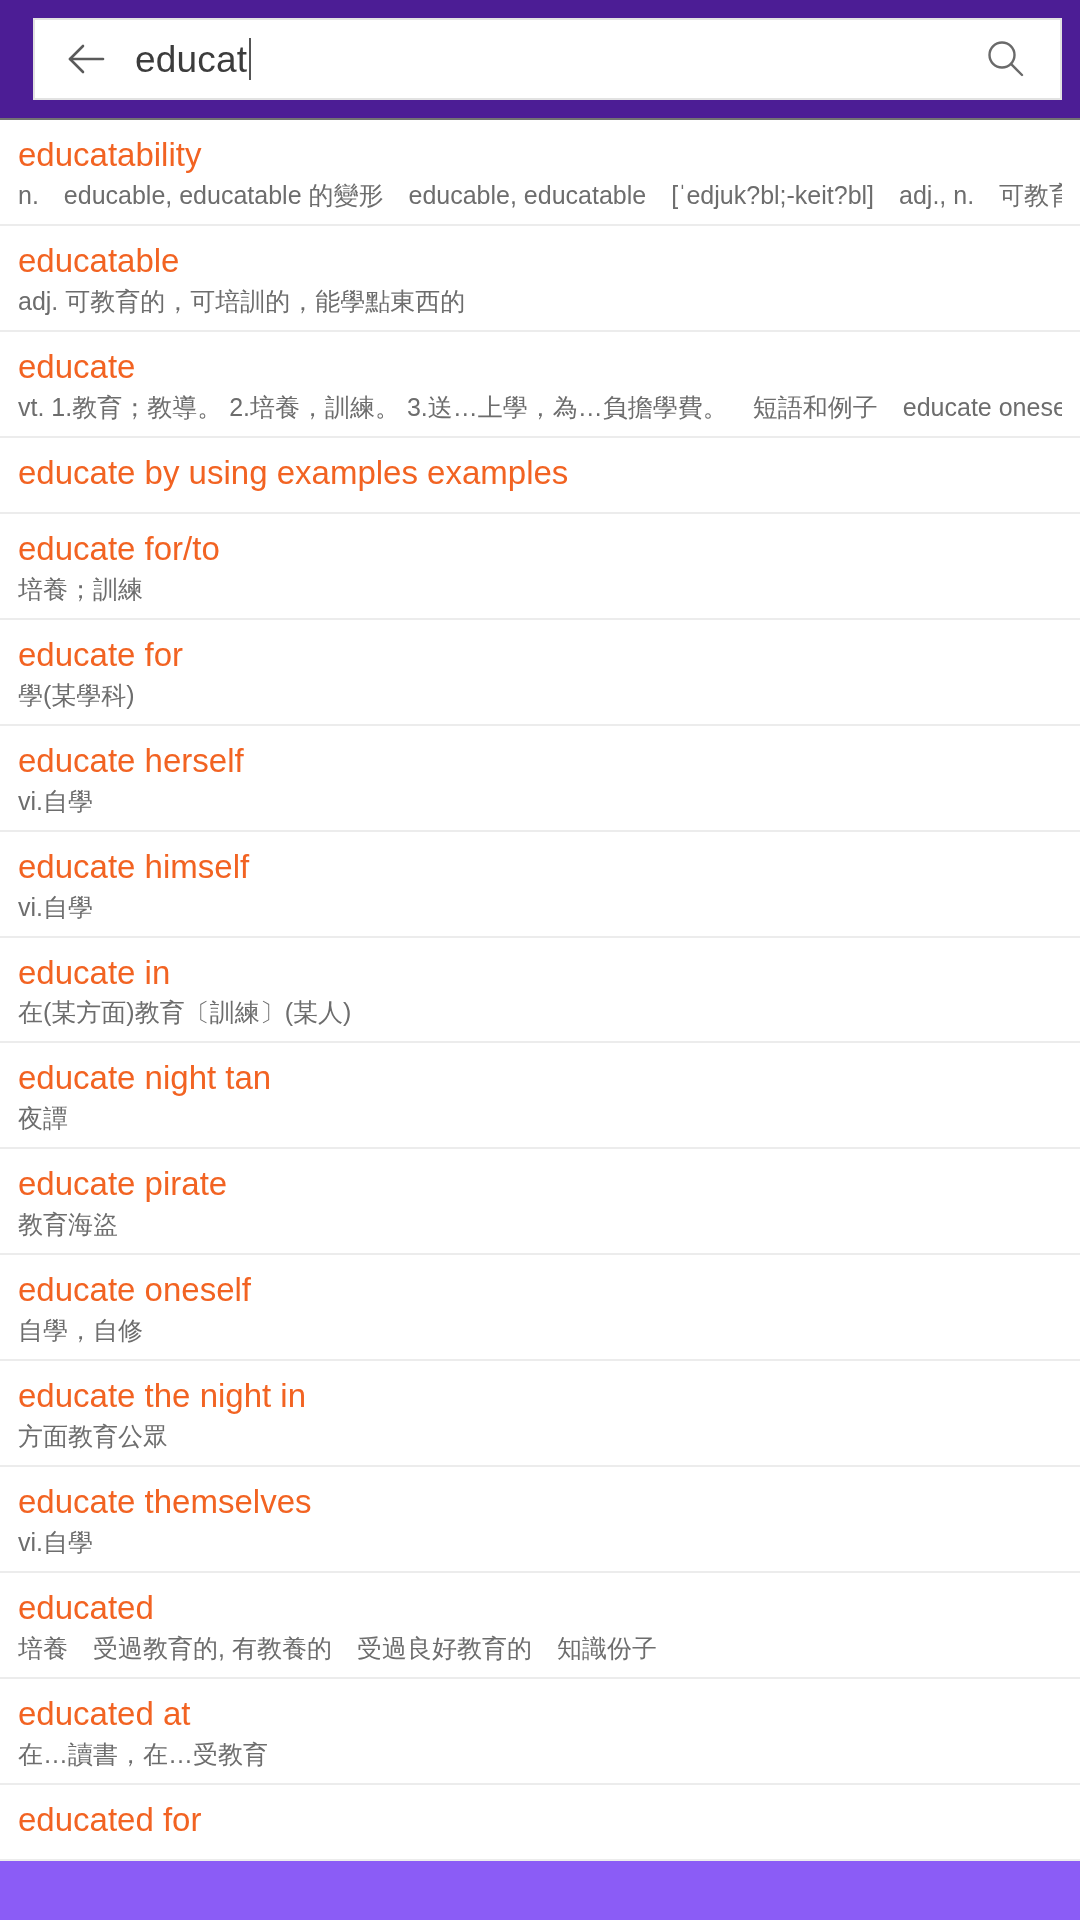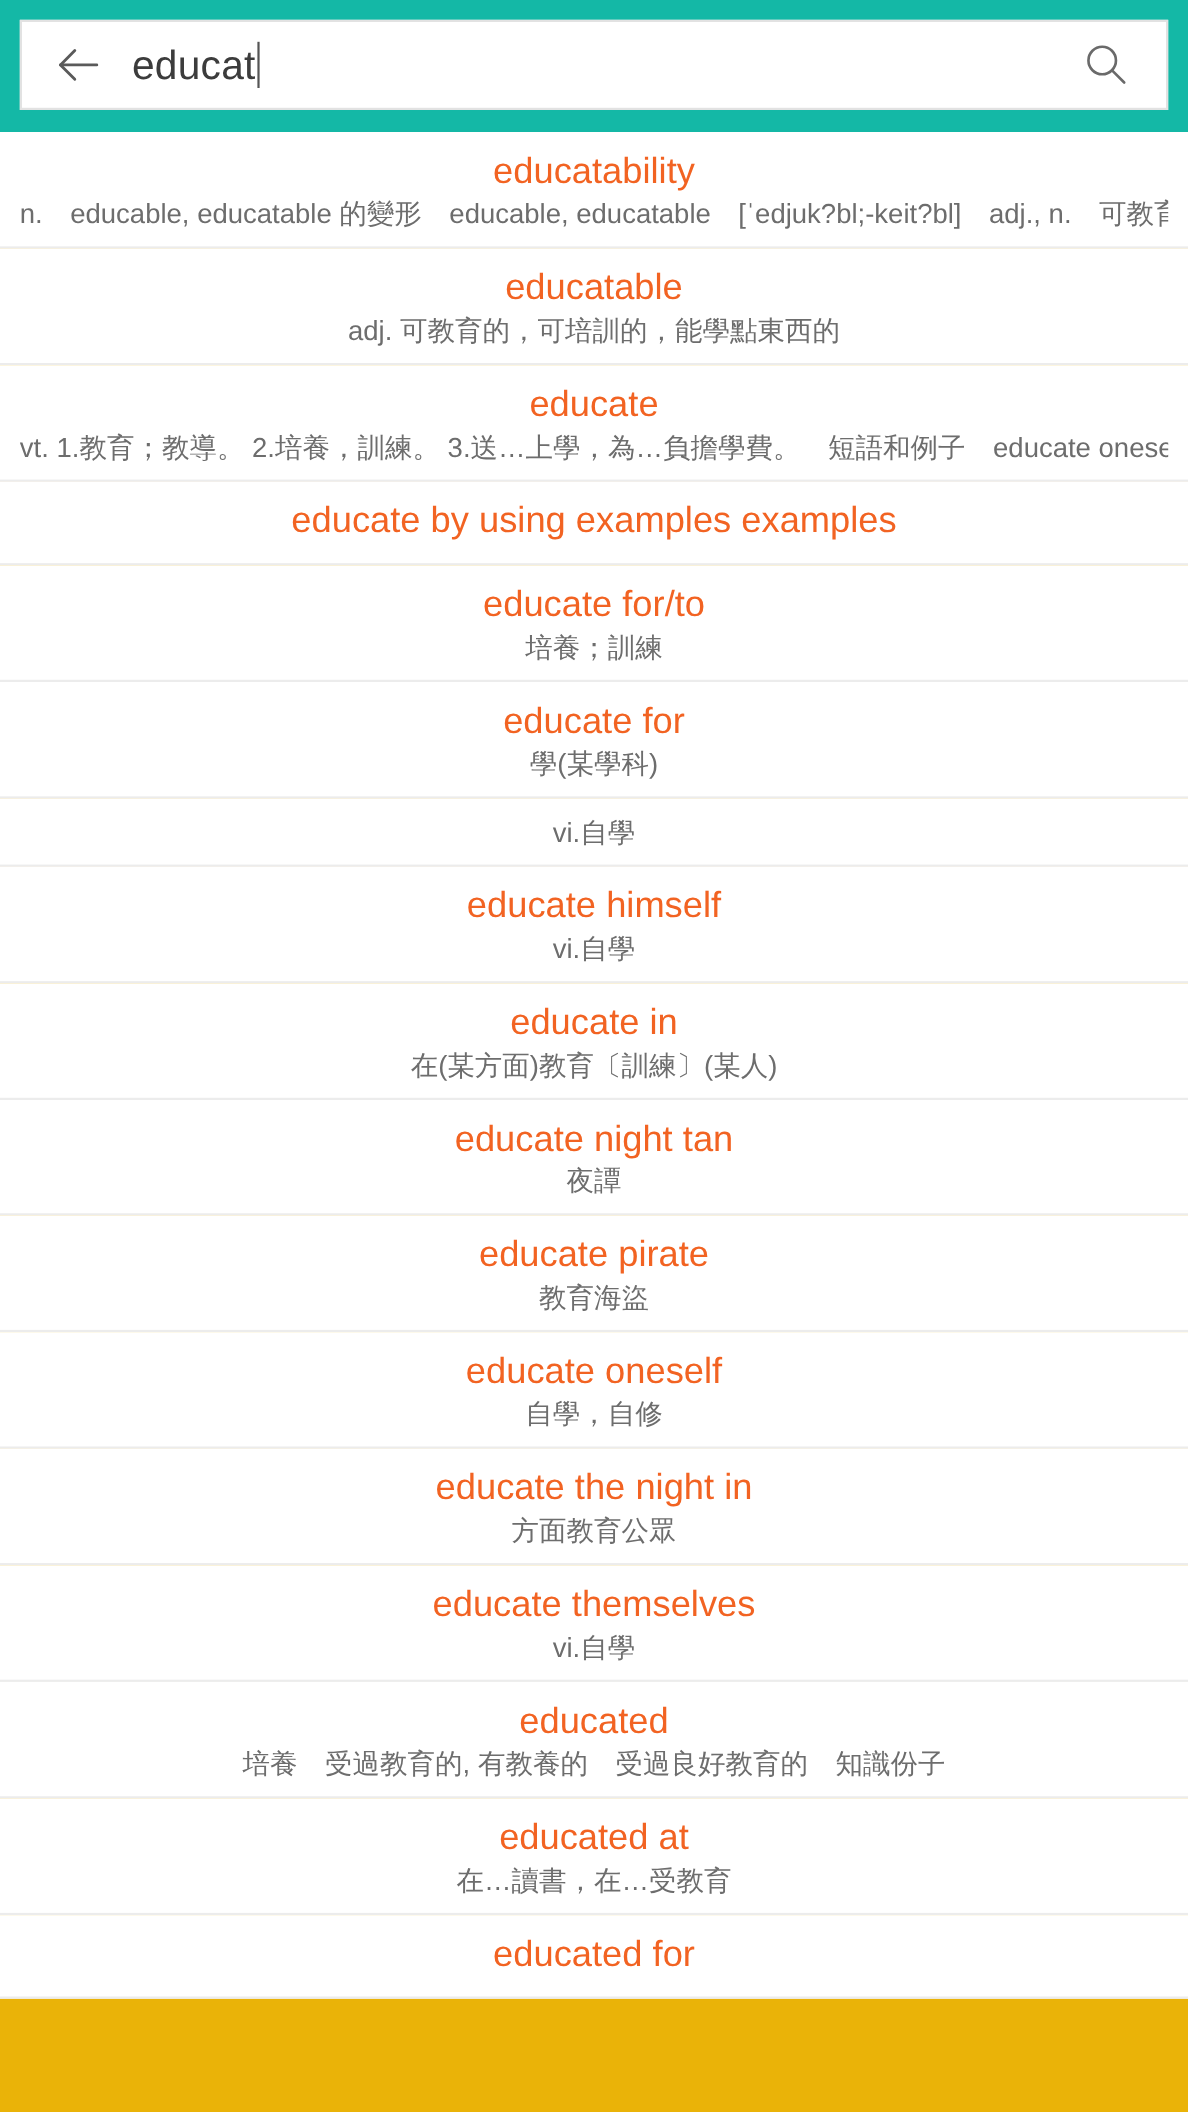--- a/index.html
+++ b/index.html
@@ -7,23 +7,23 @@
   html, body {
     width:1080px; height:1920px;
     background:#ffffff;
     font-family:"Liberation Sans","DejaVu Sans",sans-serif;
     overflow:hidden;
   }
   #app { width:1080px; height:1920px; position:relative; display:flex; flex-direction:column; }
 
   
   .search-header {
-    background:#14b8a6;
-    padding:18px 18px 18px 18px;
-    border-bottom:2px solid #14b8a6;
+    background:#4c1d95;
+    padding:18px 18px 18px 33px;
+    border-bottom:2px solid #737373;
     flex:0 0 auto;
   }
   .search-box {
     background:#ffffff;
     border:2px solid #e2e2e2;
     height:82px;
     display:flex;
     align-items:center;
     padding:0 26px 0 22px;
   }
@@ -47,23 +47,22 @@
     display:inline-block;
     width:2px; height:42px;
     background:#555;
     margin-left:2px;
   }
   .search-icon { flex:0 0 auto; width:56px; height:56px; display:flex; align-items:center; justify-content:center; cursor:pointer; }
 
   
   .results {
     flex:1 1 auto;
-    background:#eab308;
-    overflow:hidden;
-    text-align:center;
+    background:#8b5cf6;
+    overflow:hidden;
   }
   .result-item {
     padding:16px 18px 14px 18px;
     border-bottom:2px solid #ececec;
     background:#ffffff;
   }
   .headword {
     color:#f26322;
     font-size:33px;
     line-height:1.18;
@@ -135,20 +134,21 @@
       <div class="headword">educate for/to</div>
       <div class="definition">培養；訓練</div>
     </div>
 
     <div class="result-item">
       <div class="headword">educate for</div>
       <div class="definition">學(某學科)</div>
     </div>
 
     <div class="result-item">
+      <div class="headword">educate herself</div>
       <div class="definition">vi.自學</div>
     </div>
 
     <div class="result-item">
       <div class="headword">educate himself</div>
       <div class="definition">vi.自學</div>
     </div>
 
     <div class="result-item">
       <div class="headword">educate in</div>

